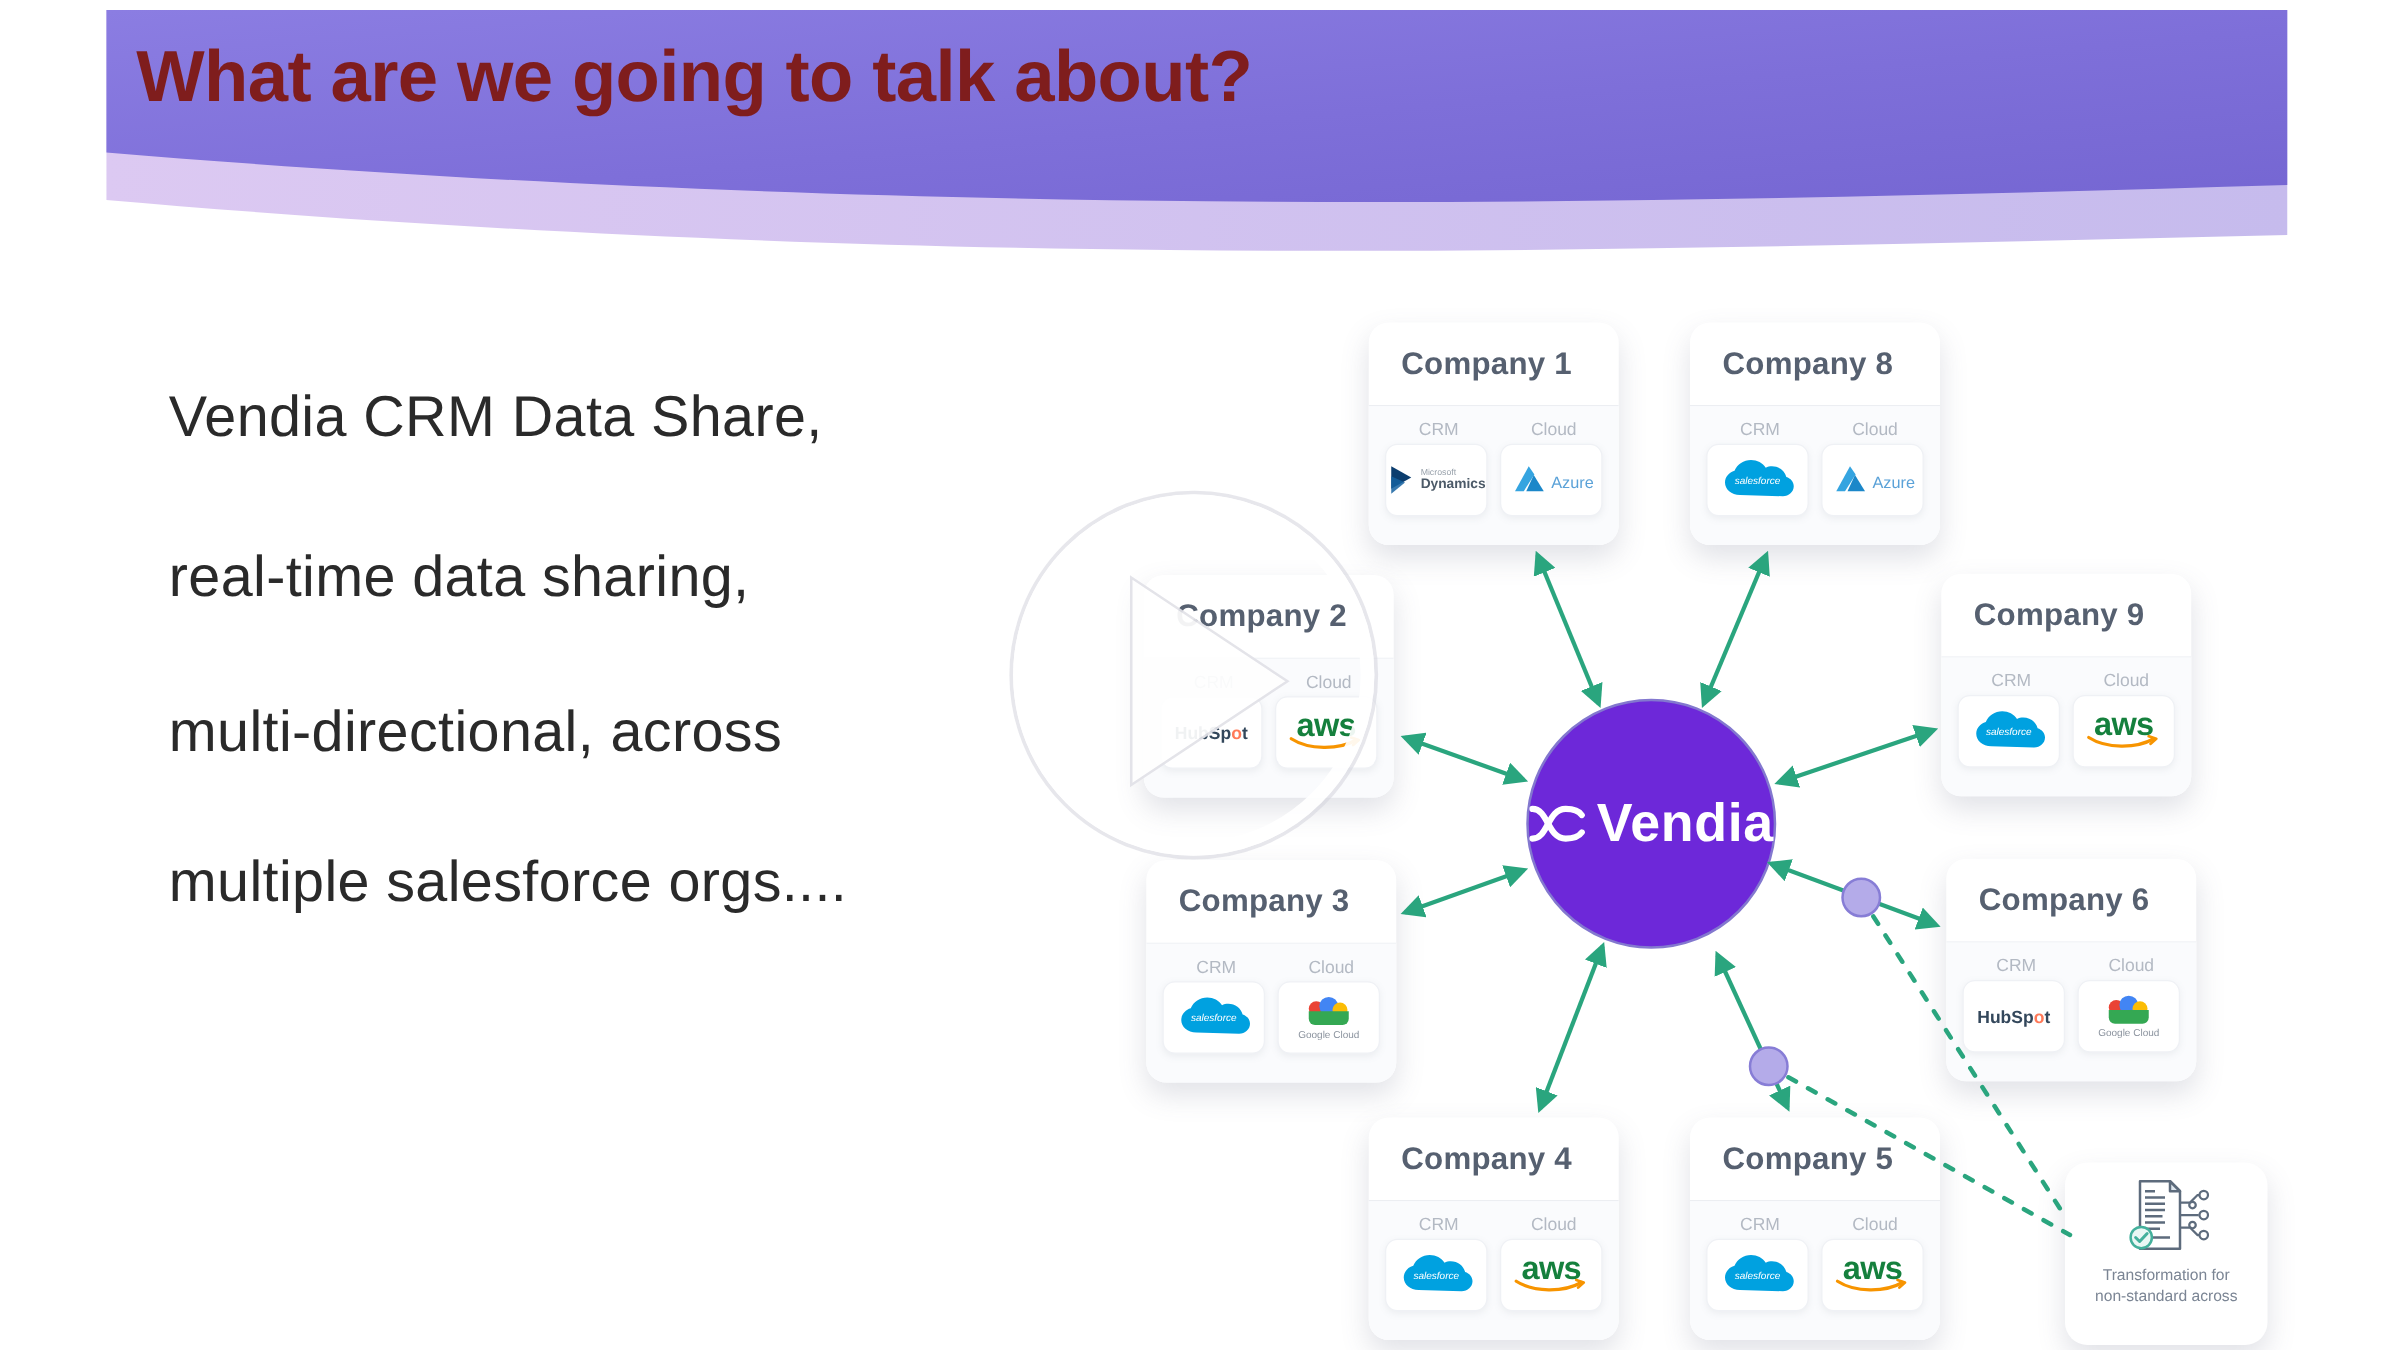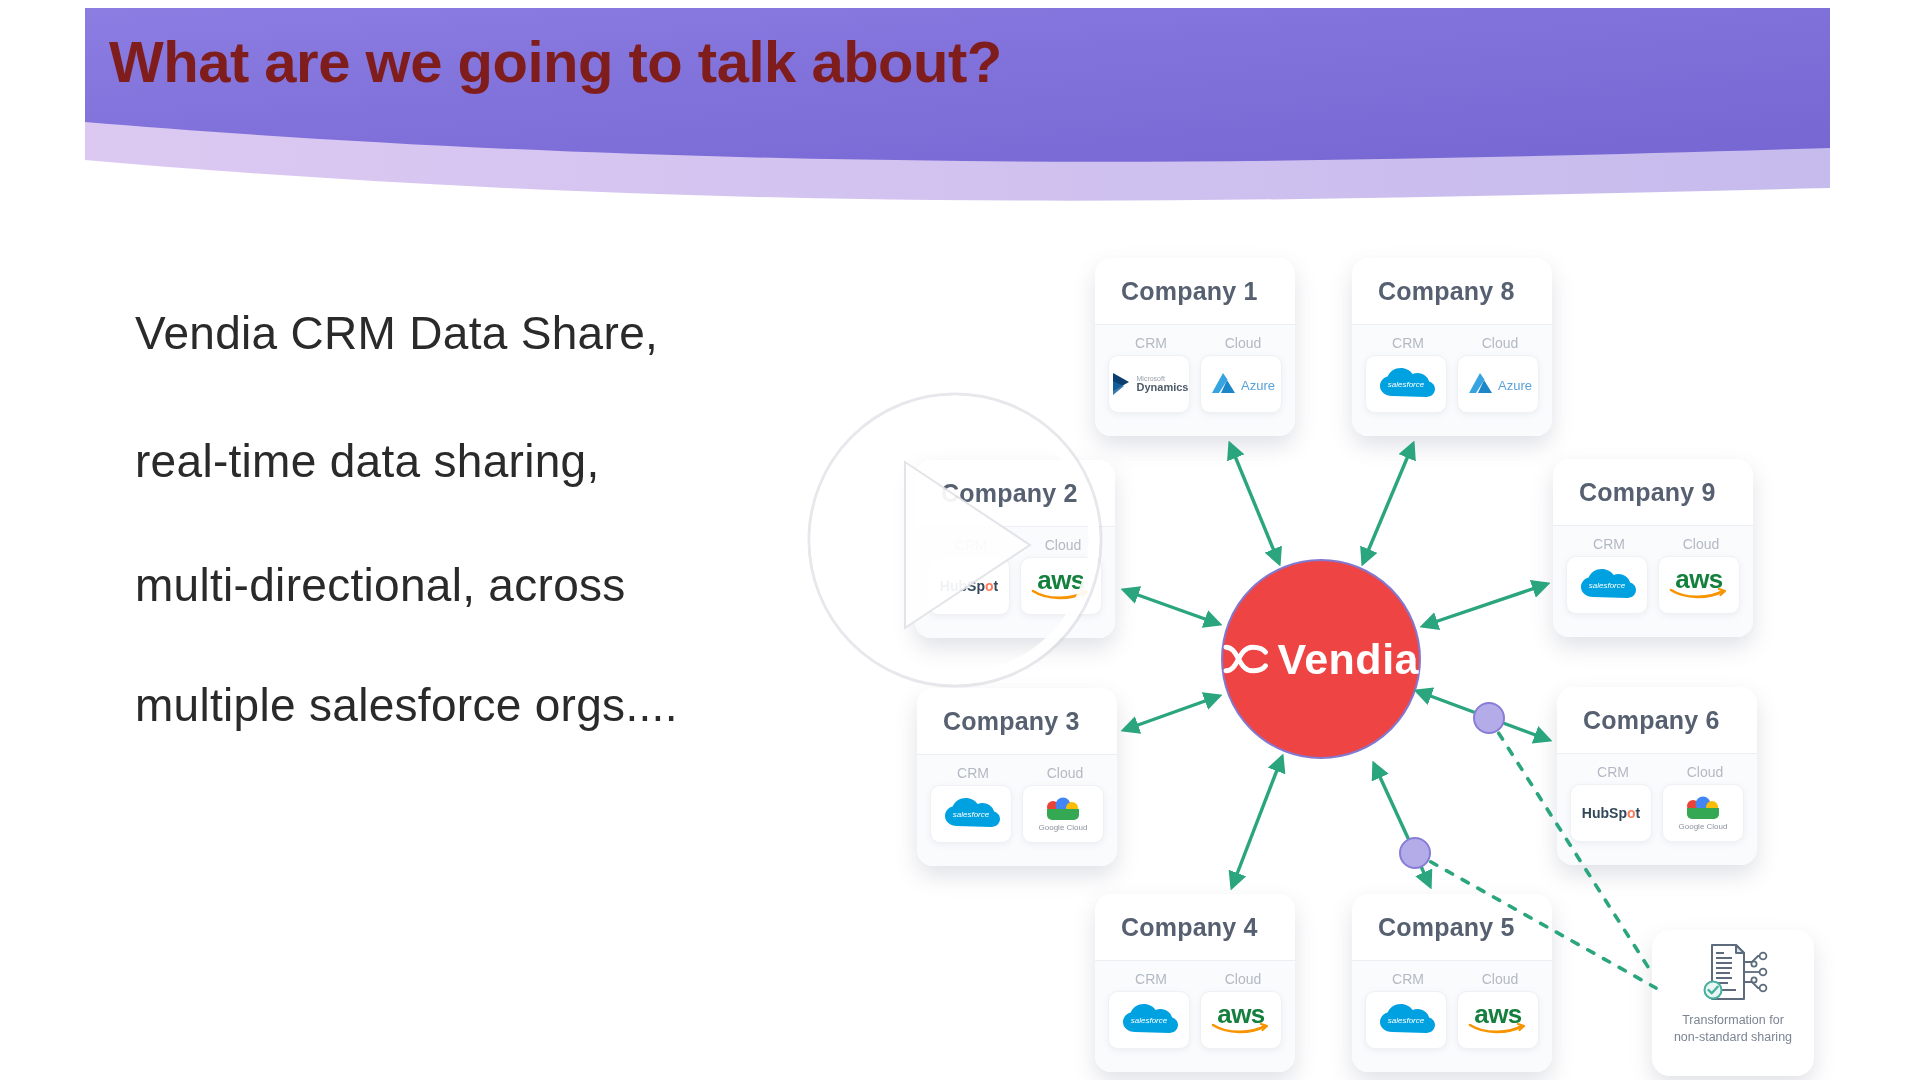--- a/index.html
+++ b/index.html
@@ -36,21 +36,21 @@
               line-height:18px; display:block; text-align:center; }
   .hub-word { font-size:14px; font-weight:700; color:#33475b; }
   .hub-o { color:#ff7a59; }
   .dyn-wrap { display:flex; align-items:center; gap:5px; }
   .dyn-col { display:flex; flex-direction:column; line-height:1.05; }
   .dyn-top { font-size:7px; color:#98a1ab; }
   .dyn-main { font-size:11px; color:#4c5a68; font-weight:600; }
 
   
   #hub { position:absolute; left:1221px; top:559px; width:200px; height:200px;
-         background:#ef4444; border:2.5px solid #8378cf; border-radius:50%;
+         background:#6d28d9; border:2.5px solid #8378cf; border-radius:50%;
          display:flex; align-items:center; justify-content:center; gap:9px; z-index:3; }
   #hub-label { color:#ffffff; font-size:43px; font-weight:600; letter-spacing:0.5px; }
 
   
   #transform-card { position:absolute; left:1652px; top:930px; width:162px; height:146px;
                     background:#fff; border-radius:18px; box-shadow:0 10px 22px rgba(90,95,120,.18);
                     z-index:2; display:flex; flex-direction:column; align-items:center;
                     padding-top:12px; }
   .transform-text { font-size:12.5px; color:#7b8594; line-height:17px; text-align:center; }
 
@@ -314,21 +314,21 @@
         <path d="M48 40 h8 l6 6 h2"></path>
           <circle cx="67" cy="46" r="3.4"></circle>
         <circle cx="58" cy="22" r="2.6"></circle>
           <circle cx="58" cy="38" r="2.6"></circle>
       </g>
       <circle cx="17" cy="48" r="8.5" fill="#eaf7f4" stroke="#44b09c" stroke-width="2"></circle>
       <path d="M12.5 48 l3.2 3.2 6 -6.4" stroke="#44b09c" stroke-width="2.4" fill="none" stroke-linecap="round" stroke-linejoin="round"></path>
     </svg>
     <div class="transform-text" style="margin-top:10px">
       <div>Transformation for</div>
-      <div>non-standard sharing</div>
+      <div>non-standard across</div>
     </div>
   </div>
 
   <div id="hub">
     <svg width="46" height="36" viewBox="0 0 46 36">
       <path d="M3,6 C16,6 15,30 30,30 C36,30 41,28 43,25" stroke="#ffffff" stroke-width="5" fill="none" stroke-linecap="round"></path>
       <path d="M3,30 C16,30 15,6 30,6 C36,6 41,8 43,11" stroke="#ffffff" stroke-width="5" fill="none" stroke-linecap="round"></path>
     </svg>
     <span id="hub-label">Vendia</span>
   </div>

